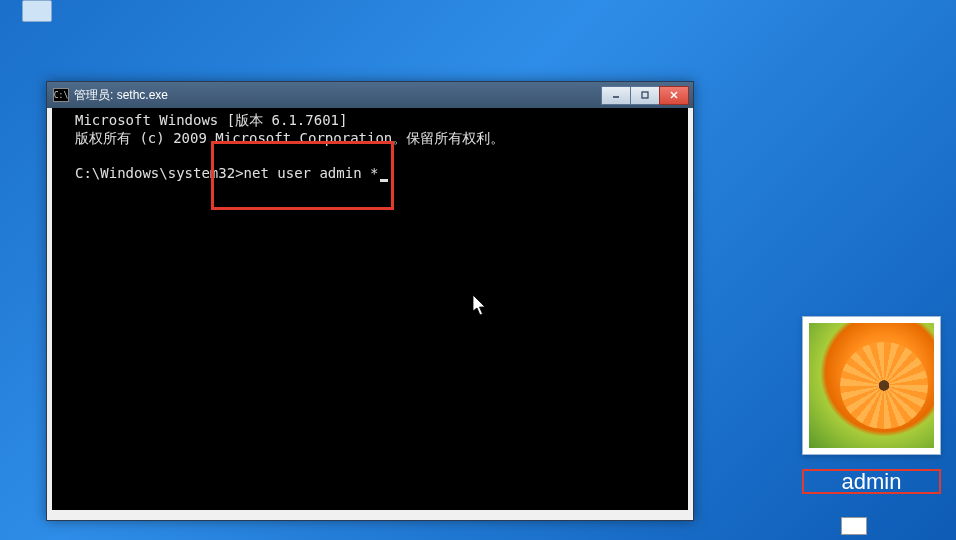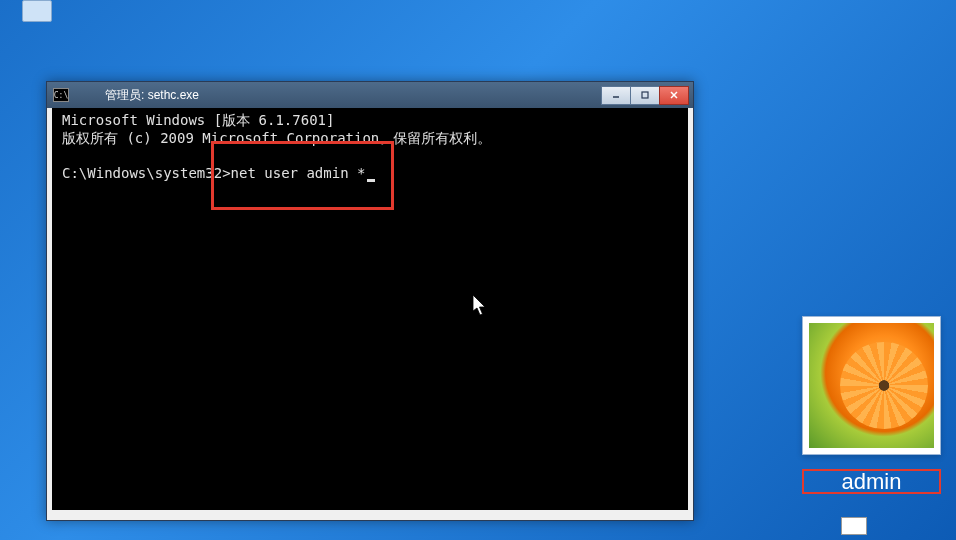--- a/index.html
+++ b/index.html
@@ -46,21 +46,21 @@
       background: #000;
       border: 1px solid #888;
       margin-right: 5px;
       font-size: 8px;
       color: #ccc;
       display: flex;
       align-items: center;
       justify-content: center;
       font-family: monospace;
     }
-    .titlebar-text { flex: 1; margin-left: 31px; }
+    .titlebar-text { flex: 1; }
     .titlebar-buttons { display: flex; gap: 0; }
     .titlebar-btn {
       width: 30px;
       height: 19px;
       background: linear-gradient(180deg, #e8eef5, #c3d1e1);
       border: 1px solid #5a7494;
       display: flex;
       align-items: center;
       justify-content: center;
       font-size: 10px;
@@ -71,21 +71,21 @@
       background: linear-gradient(180deg, #f07a6e, #d9493b);
       color: #fff;
       border-color: #9a2f25;
     }
     .titlebar-btn svg { width: 10px; height: 10px; }
     .console-body {
       background: #000;
       width: calc(100% - 10px);
       height: calc(100% - 36px);
       margin: 0 5px 5px 5px;
-      padding: 4px 10px;
+      padding: 4px 23px;
       color: #e0e0e0;
       font-family: "NSimSun", "SimSun", "Consolas", monospace;
       font-size: 14px;
       line-height: 1.25;
       white-space: pre;
       position: relative;
     }
     .cursor-block {
       display: inline-block;
       width: 8px;

